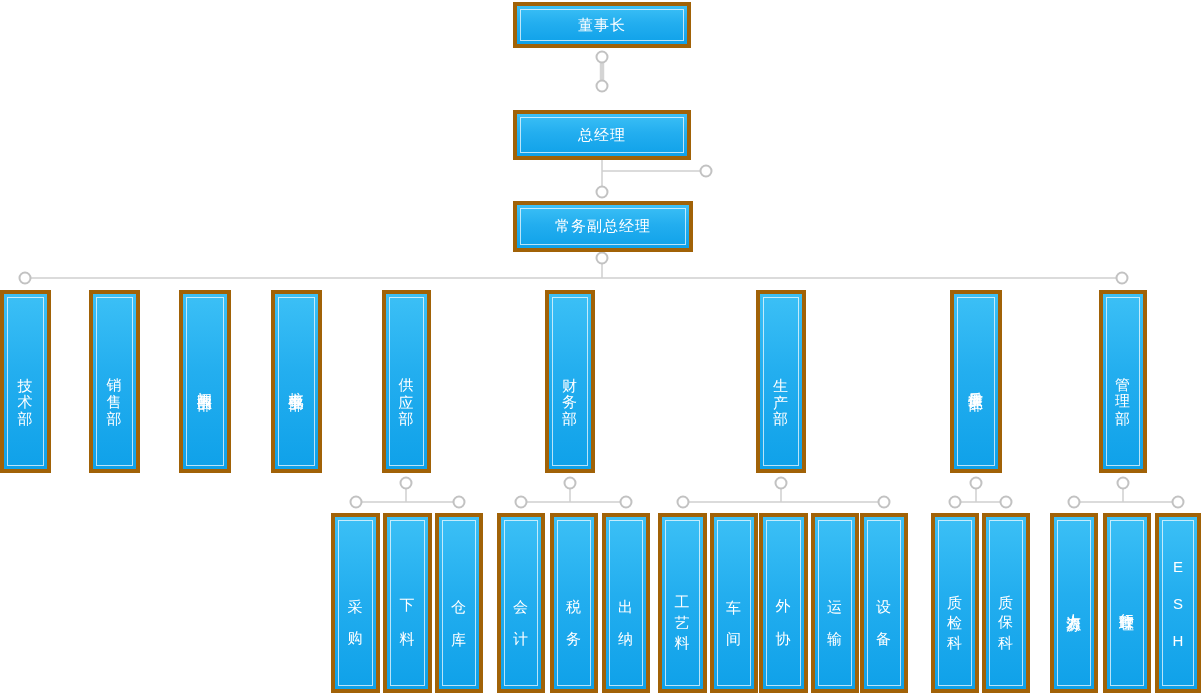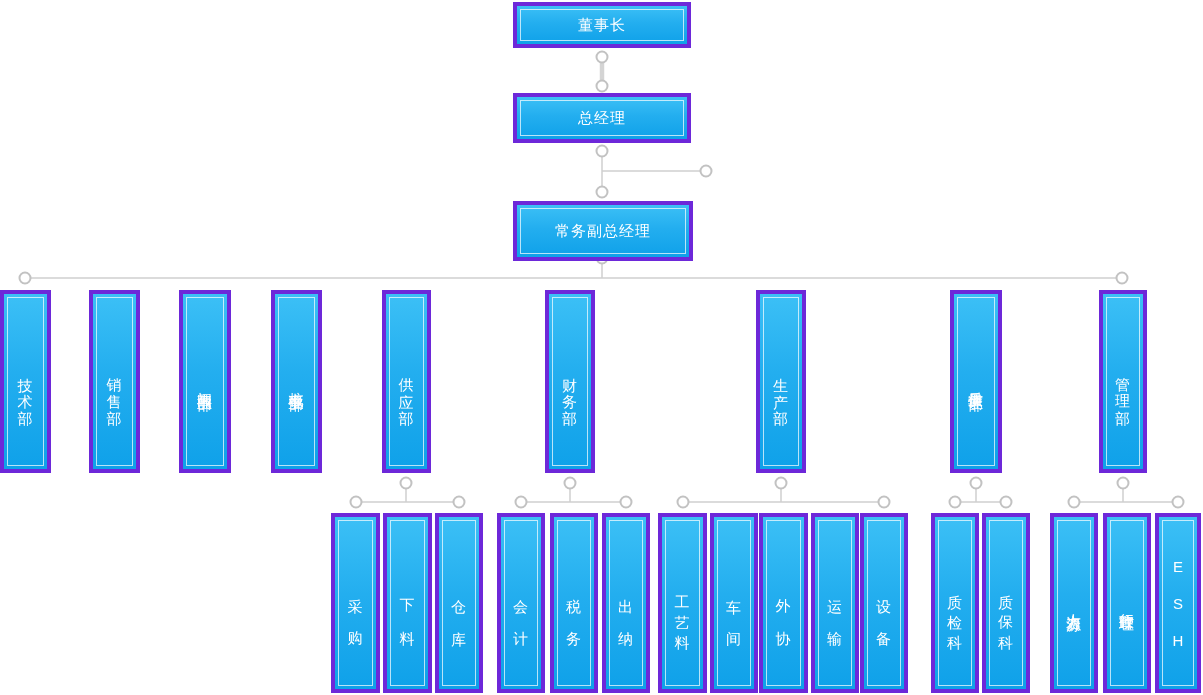--- a/index.html
+++ b/index.html
@@ -12,21 +12,21 @@
     overflow: hidden;
   }
   #connectors {
     position: absolute;
     left: 0; top: 0;
     width: 1203px; height: 695px;
     z-index: 0;
   }
   .node {
     position: absolute;
-    background: #6d28d9;
+    background: #a16207;
     z-index: 1;
     box-sizing: border-box;
     cursor: default;
     padding-left: 17px;
   }
   .face {
     position: absolute;
     inset: 4px;
     background: linear-gradient(180deg, #3cc0f6 0%, #23aeef 45%, #0fa1e9 100%);
     display: flex;
@@ -107,28 +107,28 @@
       <circle cx="1178" cy="502" r="5.5"></circle>
     </g>
   </svg>
 
   <div class="node" style="left:513px;top:2px;width:178px;height:46px">
     <div class="face">
       <span class="h-label">董事长</span>
     </div>
   </div>
 
-  <div class="node" style="left:513px;top:93px;width:178px;height:50px">
+  <div class="node" style="left:513px;top:110px;width:178px;height:50px">
     <div class="face">
       <span class="h-label">总经理</span>
     </div>
   </div>
 
 
-  <div class="node" style="left:513px;top:201px;width:180px;height:60px">
+  <div class="node" style="left:513px;top:201px;width:180px;height:51px">
     <div class="face">
       <span class="h-label">常务副总经理</span>
     </div>
   </div>
 
   <div class="node" style="left:0px;top:290px;width:51px;height:183px">
     <div class="face">
       <span class="v-label ls16">技术部</span>
     </div>
   </div>

